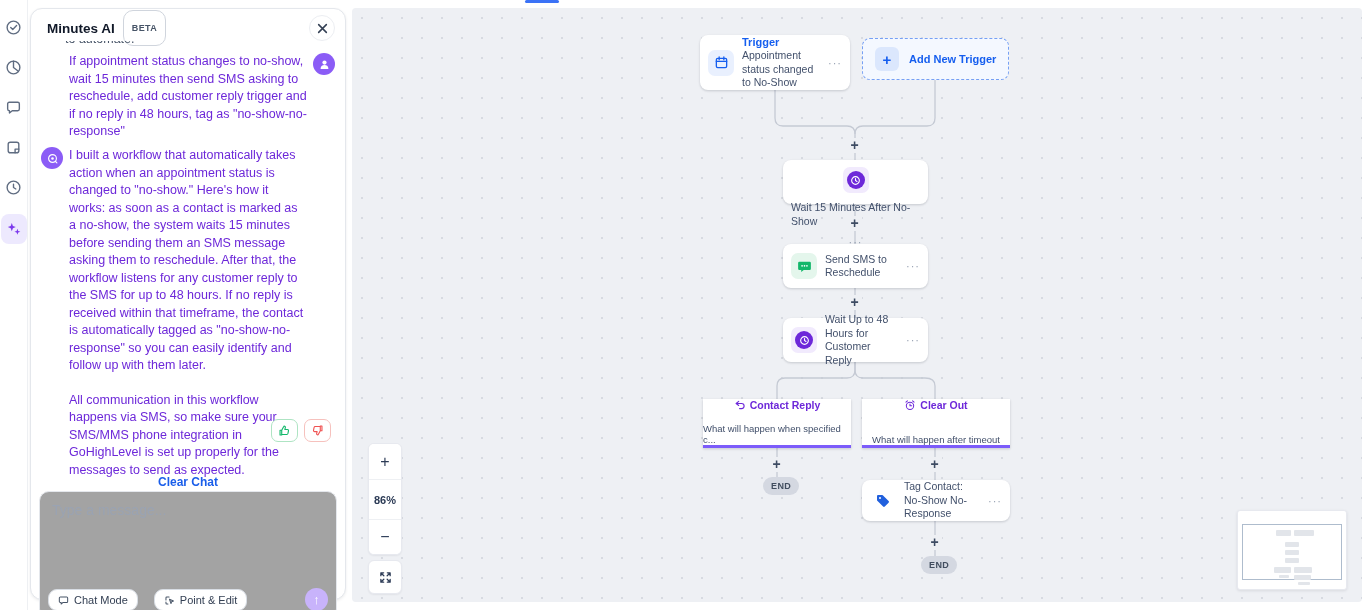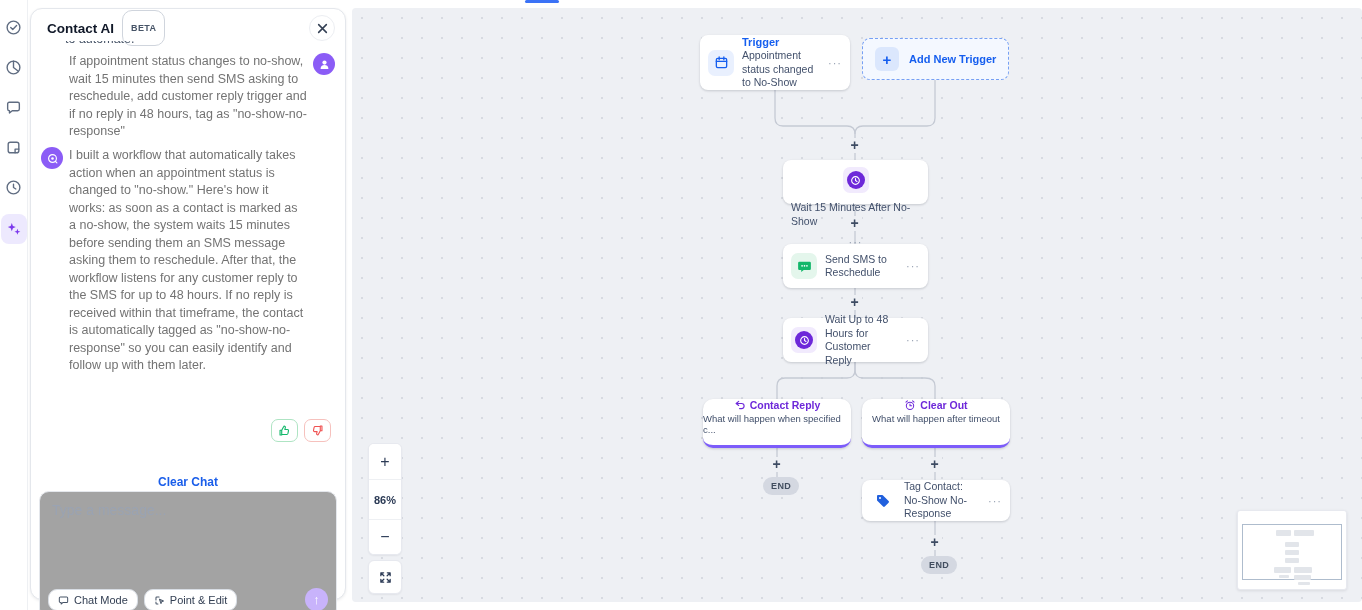--- a/index.html
+++ b/index.html
@@ -29,37 +29,37 @@
   .close-btn svg { stroke:#344054; stroke-width:1.4; stroke-linecap:round; }
 
   .clip-line { position:absolute; top:32px; left:34px; right:40px; height:9px; overflow:hidden; }
   .clip-line span { display:block; margin-top:-9px; font-size:12.5px; color:#475467; }
 
   .msg-row { position:absolute; left:8px; right:8px; display:flex; gap:4px; }
   .msg-user { top:44px; }
   .msg-ai { top:138px; }
   .avatar-col { width:26px; flex:0 0 26px; display:flex; justify-content:center; }
   .avatar { width:22px; height:22px; border-radius:50%; background:#8b5cf6; display:flex; align-items:center; justify-content:center; }
-  .msg-text { flex:1; font-size:12.5px; line-height:17.5px; color:#737373; }
+  .msg-text { flex:1; font-size:12.5px; line-height:17.5px; color:#6d28d9; }
   .msg-text p + p { margin-top:17px; }
 
   .feedback-row { position:absolute; top:410px; right:14px; display:flex; gap:6px; }
   .fb-btn { width:27px; height:23px; border-radius:7px; background:#fff; display:flex; align-items:center; justify-content:center; cursor:pointer; }
   .fb-up { border:1px solid #aee4c3; }
   .fb-down { border:1px solid #f6c1bd; }
 
   .clear-chat { position:absolute; top:466px; left:0; right:0; text-align:center;
     font-size:12px; font-weight:bold; color:#1a5eea; cursor:pointer; }
 
   .input-box { position:absolute; left:8px; right:8px; top:482px; height:128px; border:1px solid #e4e7ec;
     border-radius:10px; background:#a3a3a3; }
   .input-box textarea { position:absolute; inset:10px 10px 34px 12px; width:calc(100% - 22px); border:none; outline:none;
     resize:none; background:transparent; font-family:"Liberation Sans", sans-serif; font-size:14px; color:#344054; }
   .input-box textarea::placeholder { color:#9aa3b2; }
-  .chip-row { position:absolute; left:8px; bottom:7px; display:flex; gap:6px; }
+  .chip-row { position:absolute; left:8px; bottom:7px; display:flex; gap:16px; }
   .chip { display:flex; align-items:center; gap:5px; border:1px solid #d8dde4; border-radius:9px; background:#fff;
     padding:4px 9px; font-size:11px; color:#344054; cursor:pointer; }
   .chip svg { stroke:#475467; fill:none; stroke-width:1.3; stroke-linecap:round; stroke-linejoin:round; }
   .send-btn { position:absolute; right:8px; bottom:7px; width:23px; height:23px; border-radius:50%;
     background:#c8b3fb; color:#fff; display:flex; align-items:center; justify-content:center; cursor:pointer; }
   .send-btn::before { content:"↑"; font-size:13px; font-weight:bold; }
 
   
   .canvas { position:absolute; left:352px; top:8px; width:1010px; height:594px; background:#eef0f4; border-radius:4px;
     background-image:radial-gradient(#d7dae1 1.1px, transparent 1.2px); background-size:20px 20px; overflow:hidden; }
@@ -89,23 +89,23 @@
   .add-plus-sq { width:24px; height:24px; border-radius:6px; background:#dbe7fd; color:#155eef; font-size:15px; font-weight:bold;
     display:flex; align-items:center; justify-content:center; }
   .add-plus-sq::before { content:"+"; }
   .add-label { font-size:11px; font-weight:bold; color:#155eef; }
 
   .node-wait15 { left:431px; top:152px; width:145px; height:44px;flex-direction:column; }
   .node-sms   { left:431px; top:236px; width:145px; height:44px; }
   .node-wait48{ left:431px; top:310px; width:145px; height:44px; }
   .node-tag   { left:510px; top:472px; width:148px; height:41px; }
 
-  .branch { position:absolute; width:148px; height:49px; background:#fff; border-radius:10px;
+  .branch { position:absolute; width:148px; height:49px; background:#fff; border-radius:0;
     box-shadow:0 1px 2px rgba(16,24,40,.08),0 1px 3px rgba(16,24,40,.1); border-bottom:3px solid #7c5cfa;
-    display:flex; flex-direction:column; align-items:center; justify-content:flex-start; gap:2px; cursor:pointer; }
+    display:flex; flex-direction:column; align-items:center; justify-content:space-between; gap:2px; cursor:pointer; }
   .branch-contact { left:351px; top:391px; }
   .branch-timeout { left:510px; top:391px; }
   .branch-title { display:flex; align-items:center; gap:4px; font-size:10.5px; font-weight:bold; color:#6d28d9; }
   .branch-sub { font-size:9.5px; color:#42506b; }
 
   .end-pill { position:absolute; background:#d4d8e1; color:#414d5f; font-size:9px; font-weight:bold;
     padding:4px 8px; border-radius:10px; letter-spacing:.4px; }
   .end-left   { left:411px; top:469px; }
   .end-bottom { left:569px; top:548px; }
 
@@ -164,21 +164,21 @@
   <div class="rail-btn active">
     <svg width="16" height="16" viewBox="0 0 16 16">
         <path d="M5.8 2 L6.9 5 L9.8 6.1 L6.9 7.2 L5.8 10.2 L4.7 7.2 L1.8 6.1 L4.7 5 Z"></path>
         <path d="M11.4 7.8 L12.2 10 L14.4 10.8 L12.2 11.6 L11.4 13.8 L10.6 11.6 L8.4 10.8 L10.6 10 Z"></path>
       </svg>
   </div>
 </div>
 
 <div class="panel">
   <div class="panel-header">
-    <span class="panel-title">Contact AI</span>
+    <span class="panel-title">Minutes AI</span>
     <span class="beta-badge">BETA</span>
     <div class="close-btn">
       <svg width="11" height="11" viewBox="0 0 10 10">
           <path d="M1.5 1.5 L8.5 8.5 M8.5 1.5 L1.5 8.5"></path>
         </svg>
     </div>
   </div>
 
   <div class="clip-line">
     <span>to automate.</span>
@@ -202,20 +202,21 @@
       <div class="avatar">
         <svg width="13" height="13" viewBox="0 0 16 16">
             <circle cx="8" cy="8" r="4.8" fill="none" stroke="#fff" stroke-width="1.4"></circle>
             <circle cx="8" cy="8" r="1.6" fill="#fff"></circle>
             <path d="M11.4 11.4 L13.4 13.4" stroke="#fff" stroke-width="1.4" stroke-linecap="round"></path>
           </svg>
       </div>
     </div>
     <div class="msg-text">
       <p>I built a workflow that automatically takes action when an appointment status is changed to "no-show." Here's how it works: as soon as a contact is marked as a no-show, the system waits 15 minutes before sending them an SMS message asking them to reschedule. After that, the workflow listens for any customer reply to the SMS for up to 48 hours. If no reply is received within that timeframe, the contact is automatically tagged as "no-show-no-response" so you can easily identify and follow up with them later.</p>
+      <p>All communication in this workflow happens via SMS, so make sure your SMS/MMS phone integration in GoHighLevel is set up properly for the messages to send as expected.</p>
     </div>
     <div class="avatar-col"></div>
   </div>
 
   <div class="feedback-row">
     <div class="fb-btn fb-up">
       <svg width="13" height="13" viewBox="0 0 14 14" fill="none" stroke="#12b76a" stroke-width="1.2" stroke-linejoin="round" stroke-linecap="round">
         <path d="M2.2 6.8 h1.8 v5 H2.2 z M4 11.3 h5.4 a1.3 1.3 0 0 0 1.3 -1.05 l0.6 -3.1 a1.1 1.1 0 0 0 -1.08 -1.3 H7.4 l0.55 -2.3 a1 1 0 0 0 -1.9 -0.6 L4 6.8 z"></path>
       </svg>
     </div>

